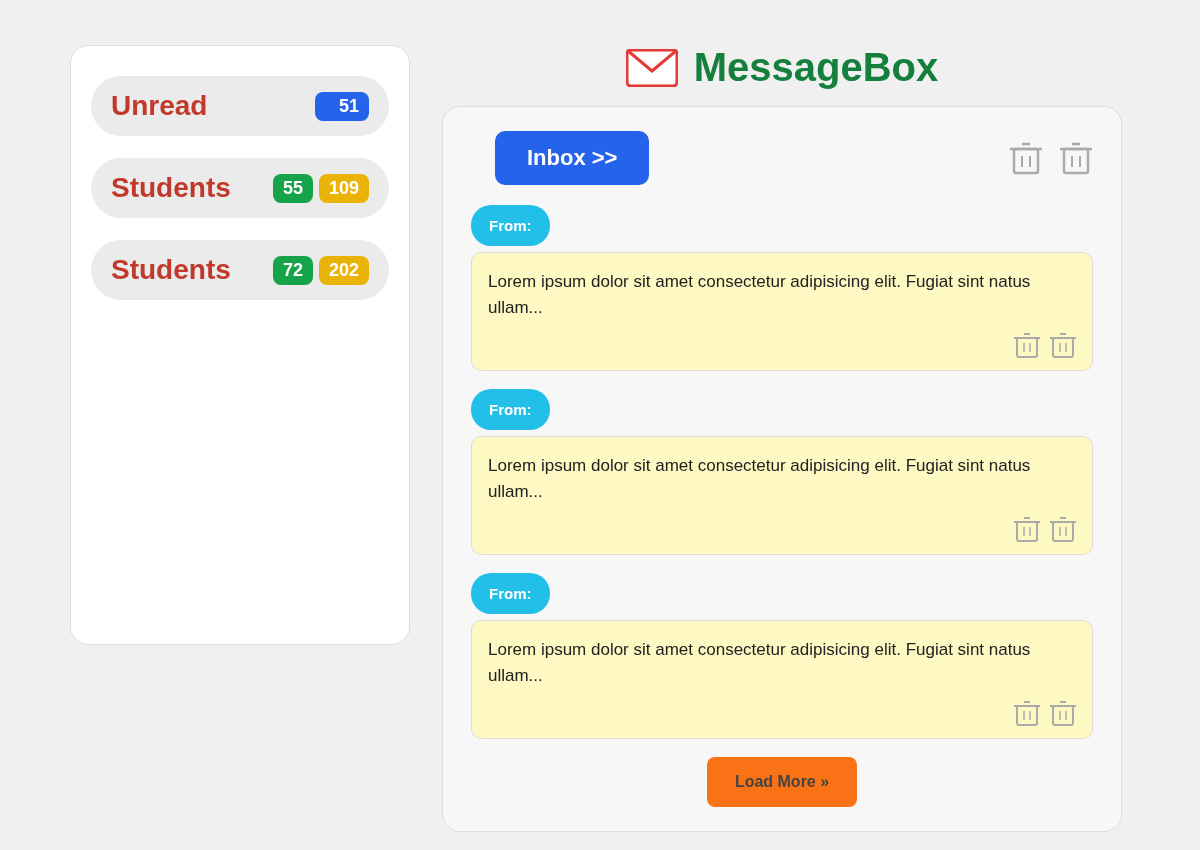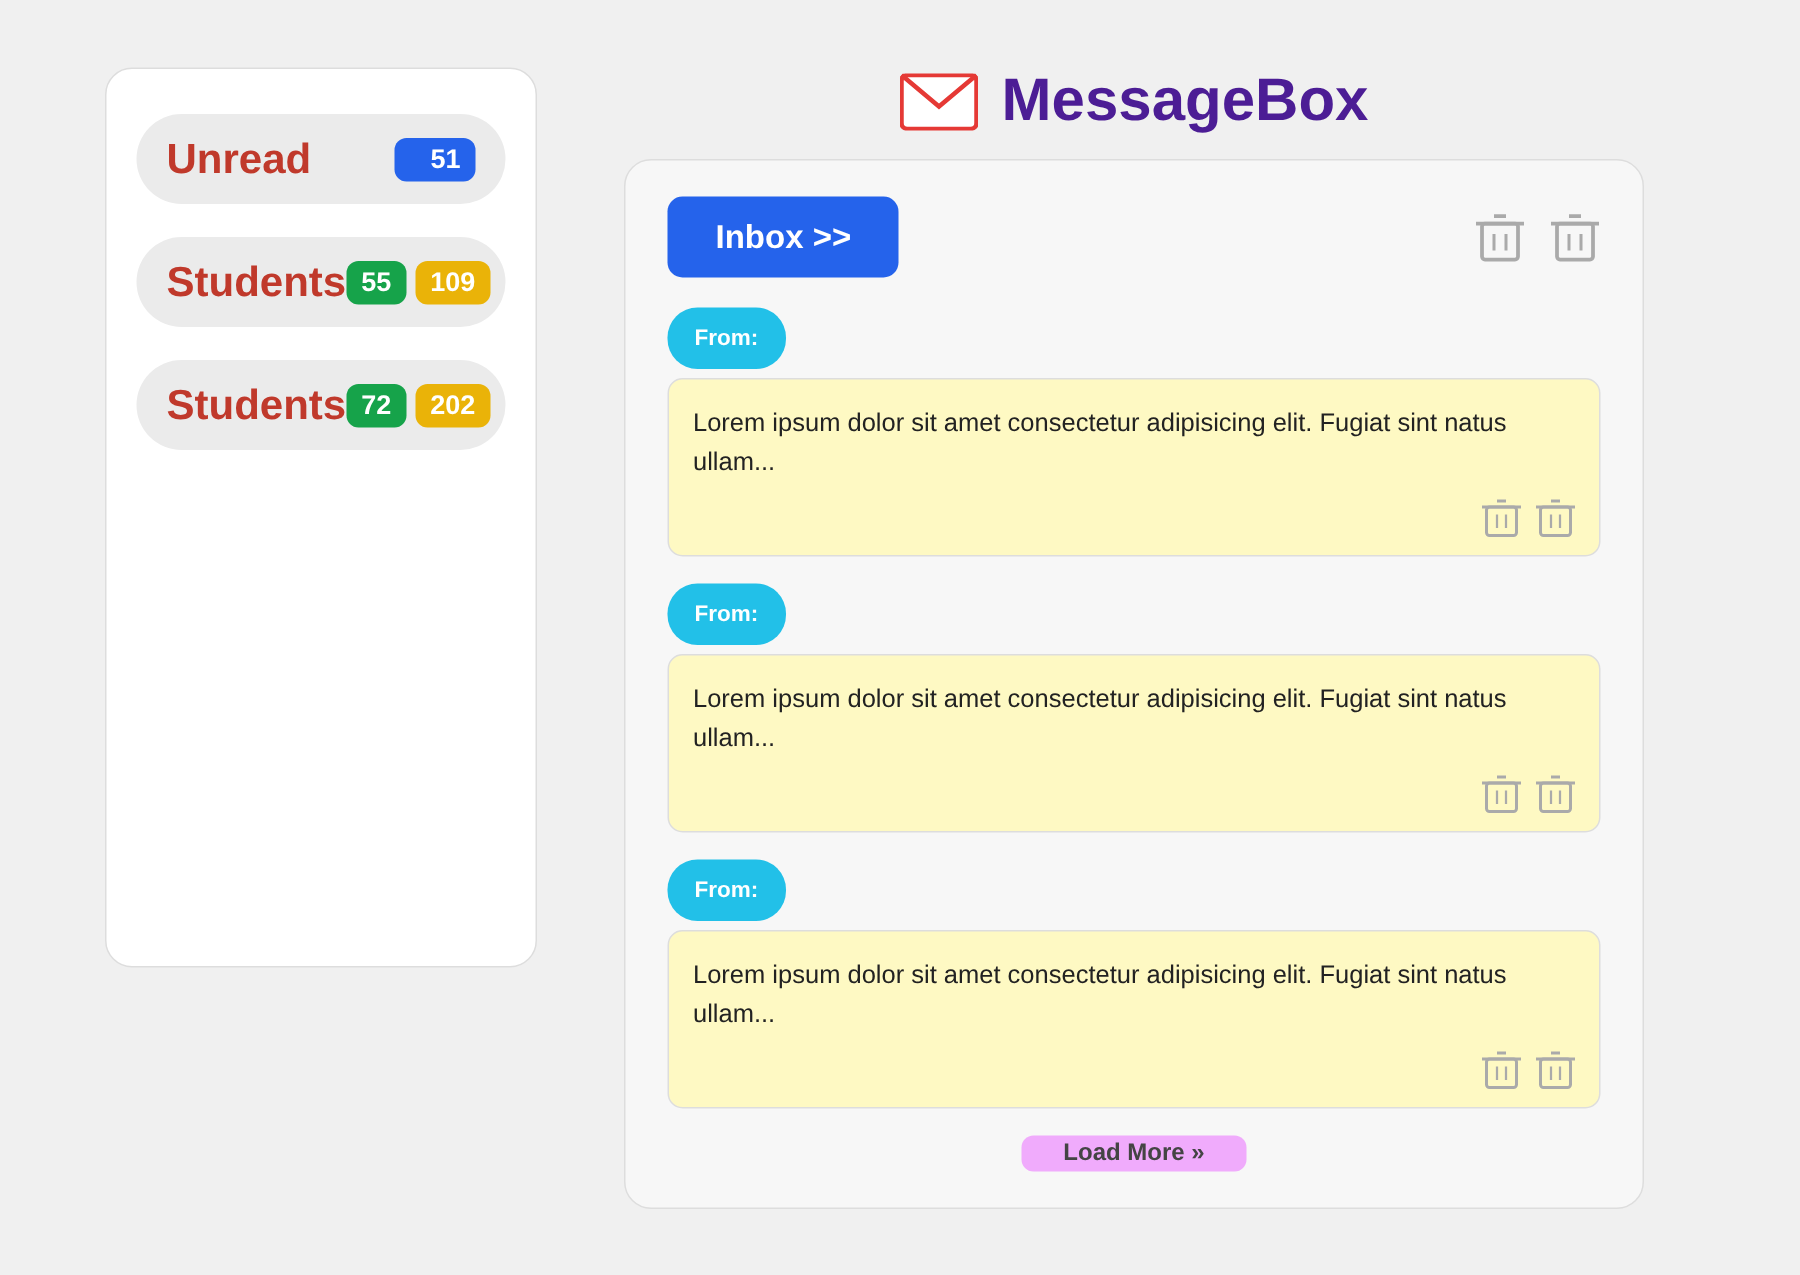--- a/index.html
+++ b/index.html
@@ -16,21 +16,21 @@
       display: flex;
       width: 1100px;
       height: 800px;
       gap: 24px;
       align-items: flex-start;
       padding: 20px;
     }
 
     
     .sidebar {
-      width: 288px;
+      width: 340px;
       min-height: 600px;
       background: #fff;
       border: 1.5px solid #ddd;
       border-radius: 18px;
       padding: 30px 20px;
       display: flex;
       flex-direction: column;
       gap: 22px;
     }
     .nav-item {
@@ -85,36 +85,37 @@
       align-items: center;
       justify-content: center;
     }
     .mail-icon {
       width: 52px;
       height: 38px;
     }
     .main-title {
       font-size: 40px;
       font-weight: 900;
-      color: #4c1d95;
+      color: #15803d;
     }
 
     .content-box {
       background: #f7f7f7;
       border: 1.5px solid #ddd;
       border-radius: 18px;
       padding: 24px 28px 24px 28px;
       width: 100%;
       max-width: 680px;
     }
     .inbox-toolbar {
       display: flex;
       align-items: center;
       justify-content: space-between;
       margin-bottom: 20px;
+      margin-left: 24px;
     }
     .inbox-btn {
       background: #2563eb;
       color: #fff;
       border: none;
       border-radius: 10px;
       padding: 14px 32px;
       font-size: 22px;
       font-weight: 700;
       cursor: pointer;
@@ -168,24 +169,24 @@
       gap: 10px;
     }
 
     
     .load-more-wrap {
       display: flex;
       justify-content: center;
       margin-top: 10px;
     }
     .load-more-btn {
-      background: #f0abfc;
+      background: #f97316;
       border: none;
       border-radius: 8px;
-      padding: 3px 28px;
+      padding: 16px 28px;
       font-size: 16px;
       font-weight: 600;
       color: #444;
       cursor: pointer;
       display: flex;
       align-items: center;
       gap: 6px;
     }
 
     

